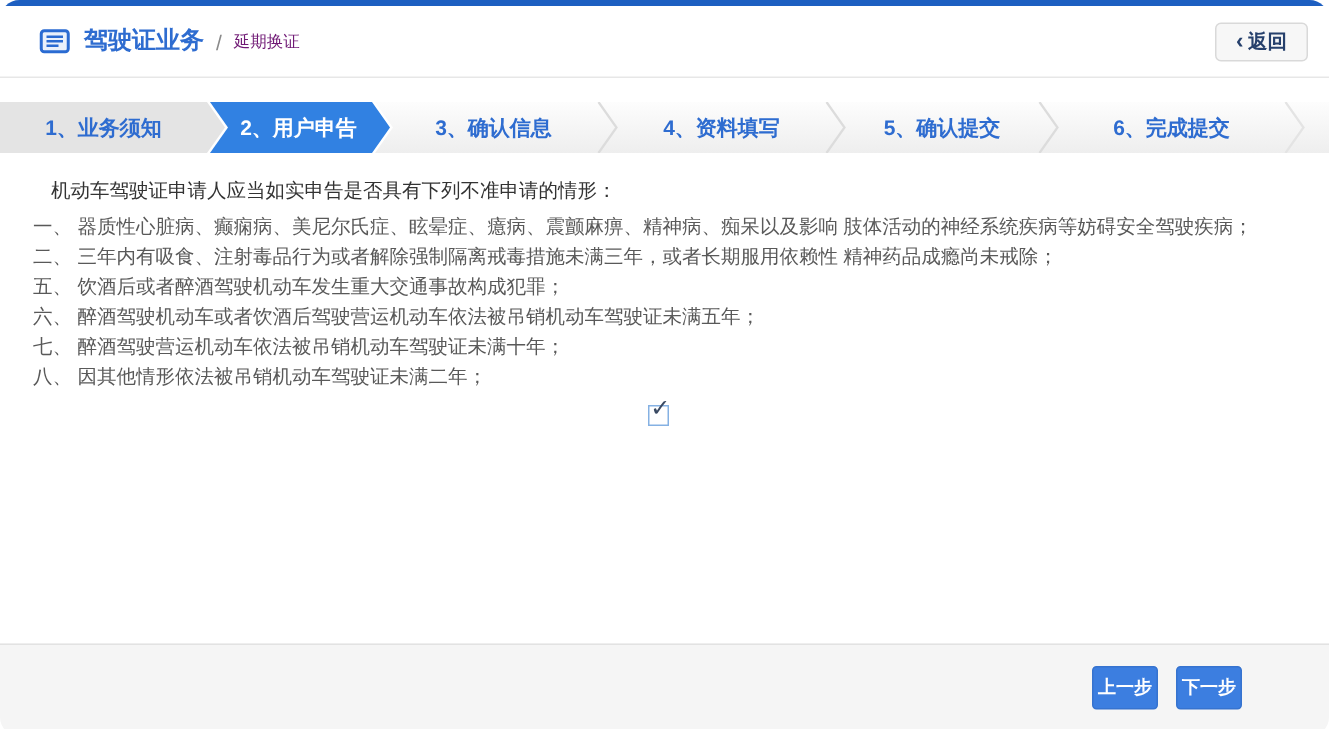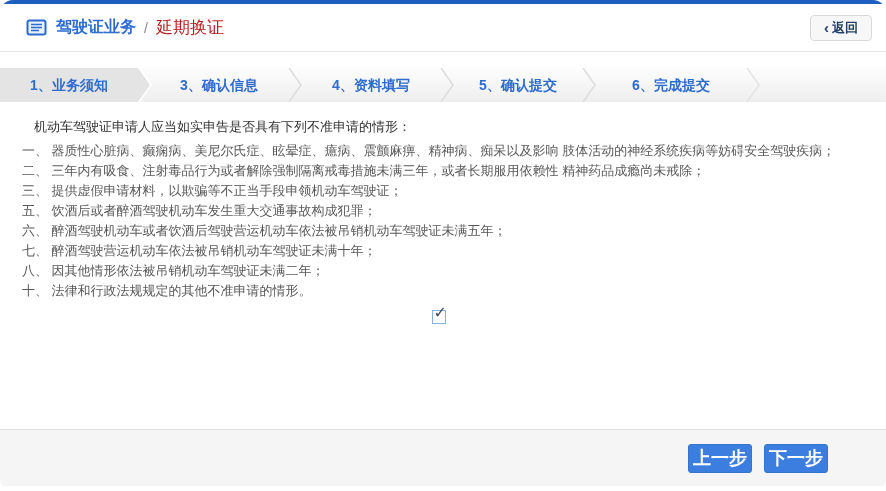--- a/index.html
+++ b/index.html
@@ -11,21 +11,21 @@
   
   .topbar { height: 4px; background: #1d5fc1; flex: none; }
   
   .header {
     height: 48px; flex: none; display: flex; align-items: center;
     padding: 0 14px 0 26px; border-bottom: 1px solid #e7e7e7; background: #fff;
   }
   .crumb-icon { display: inline-flex; margin-right: 9px; }
   .crumb-root { color: #2e6cd0; font-size: 16px; font-weight: bold; cursor: pointer; }
   .crumb-sep { color: #8a8a8a; font-size: 14px; margin: 0 8px; }
-  .crumb-cur { color: #b91c1c; font-size: 17px; }
+  .crumb-cur { color: #701a75; font-size: 11px; }
   .back-btn {
     margin-left: auto; height: 26px; padding: 0 13px; background: #f7f7f7;
     border: 1px solid #d9d9d9; border-radius: 4px; color: #26406c;
     font-size: 13px; font-weight: bold; display: inline-flex; align-items: center; cursor: pointer;
   }
   .back-btn .chev { font-size: 15px; margin-right: 3px; font-weight: bold; }
   
   .wizard {
     margin-top: 16px; height: 34px; flex: none; display: flex; align-items: flex-end;
     background: linear-gradient(180deg, #fdfdfd, #eeeeee);
@@ -59,22 +59,22 @@
   }
   .checkbox .mark {
     position: absolute; left: 1px; top: -6px; font-size: 16px; font-weight: bold; color: #3a4a63; line-height: 1;
   }
   
   .footer {
     flex: none; height: 57px; margin-bottom: 5px; background: #f5f5f5; border-top: 1px solid #e2e2e2;
     display: flex; align-items: center; justify-content: flex-end; padding-right: 58px; gap: 12px;
   }
   .btn-primary {
-    width: 64px; height: 29px; background: #3c7ee0; color: #fff; border: 1px solid #3673cf;
-    border-radius: 3px; font-size: 18px; font-weight: bold; cursor: pointer;
+    width: 44px; height: 29px; background: #3c7ee0; color: #fff; border: 1px solid #3673cf;
+    border-radius: 3px; font-size: 12px; font-weight: bold; cursor: pointer;
     font-family: Liberation Mono, monospace;
   }
 </style>
 </head>
 <body>
 
 <div class="page">
 
   <div class="topbar"></div>
 
@@ -93,20 +93,23 @@
     <button class="back-btn">
       <span class="chev">‹</span>
       <span>返回</span>
     </button>
   </div>
 
   <div class="wizard">
     <div class="step-wrap wrap-done">
       <div class="step step-done">1、业务须知</div>
     </div>
+    <div class="step-wrap wrap-active">
+      <div class="step step-active">2、用户申告</div>
+    </div>
     <div class="step step-idle w138">3、确认信息</div>
     <svg class="sep" width="14" height="34" viewBox="0 0 14 34">
         <path d="M1 0 L13 17 L1 34" stroke="#dcdcdc" stroke-width="1.5" fill="none"></path>
       </svg>
     <div class="step step-idle w138">4、资料填写</div>
     <svg class="sep" width="14" height="34" viewBox="0 0 14 34">
         <path d="M1 0 L13 17 L1 34" stroke="#dcdcdc" stroke-width="1.5" fill="none"></path>
       </svg>
     <div class="step step-idle w128">5、确认提交</div>
     <svg class="sep" width="14" height="34" viewBox="0 0 14 34">
@@ -117,26 +120,24 @@
         <path d="M1 0 L13 17 L1 34" stroke="#e4e4e4" stroke-width="1.5" fill="none"></path>
       </svg>
     <div class="wizard-tail"></div>
   </div>
 
   <div class="content">
     <div class="intro">机动车驾驶证申请人应当如实申告是否具有下列不准申请的情形：</div>
     <div class="law-list">
       <div class="law-item">一、 器质性心脏病、癫痫病、美尼尔氏症、眩晕症、癔病、震颤麻痹、精神病、痴呆以及影响 肢体活动的神经系统疾病等妨碍安全驾驶疾病；</div>
       <div class="law-item">二、 三年内有吸食、注射毒品行为或者解除强制隔离戒毒措施未满三年，或者长期服用依赖性 精神药品成瘾尚未戒除；</div>
-      <div class="law-item">三、 提供虚假申请材料，以欺骗等不正当手段申领机动车驾驶证；</div>
       <div class="law-item">五、 饮酒后或者醉酒驾驶机动车发生重大交通事故构成犯罪；</div>
       <div class="law-item">六、 醉酒驾驶机动车或者饮酒后驾驶营运机动车依法被吊销机动车驾驶证未满五年；</div>
       <div class="law-item">七、 醉酒驾驶营运机动车依法被吊销机动车驾驶证未满十年；</div>
       <div class="law-item">八、 因其他情形依法被吊销机动车驾驶证未满二年；</div>
-      <div class="law-item">十、 法律和行政法规规定的其他不准申请的情形。</div>
     </div>
     <div class="confirm-row">
       <span class="checkbox">
         <span class="mark">✓</span>
       </span>
     </div>
   </div>
 
   <div class="footer">
     <button class="btn-primary">上一步</button>

